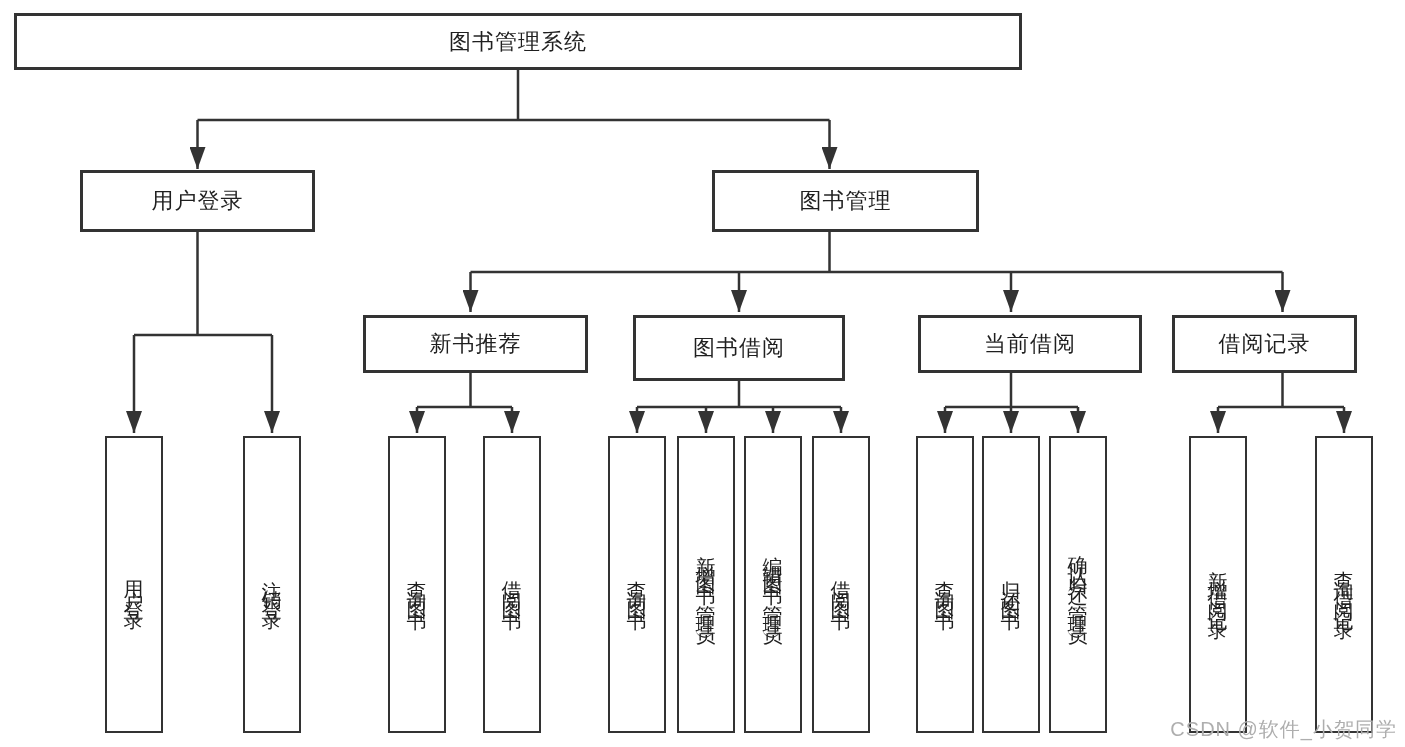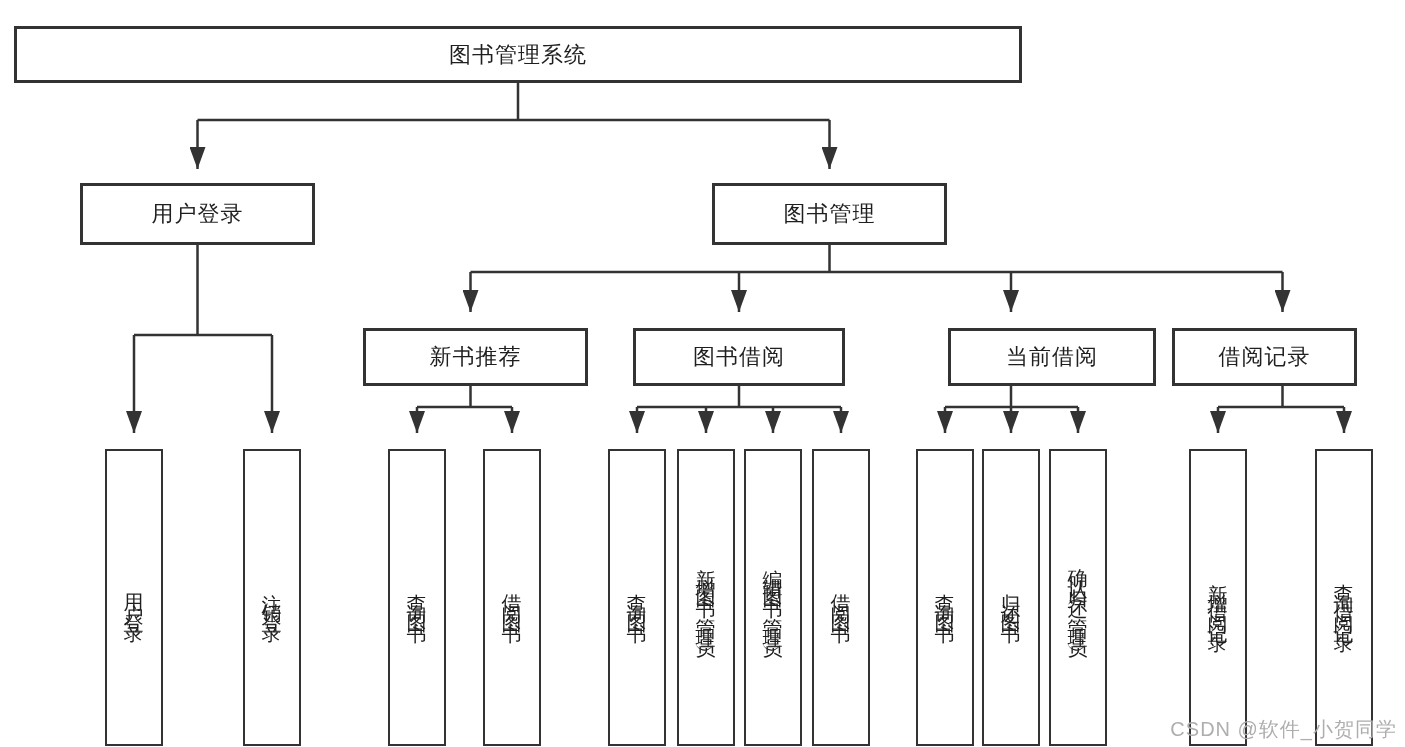--- a/index.html
+++ b/index.html
@@ -27,21 +27,20 @@
     background: #ffffff;
     border: 3px solid #333333;
     color: #1f1f1f;
     display: flex;
     align-items: center;
     justify-content: center;
     z-index: 2;
     font-size: 22px;
     letter-spacing: 1px;
     white-space: nowrap;
-    margin-top: 13px;
   }
   .leaf {
     border-width: 2px;
     font-size: 20px;
     letter-spacing: 0;
   }
   .vtext {
     writing-mode: vertical-rl;
     text-orientation: mixed;
     letter-spacing: 10px;
@@ -104,25 +103,25 @@
 
       <path d="M1282.5,373 V407 M1218,407 H1344"></path>
       <line x1="1218" y1="407" x2="1218" y2="433" marker-end="url(#arr)"></line>
       <line x1="1344" y1="407" x2="1344" y2="433" marker-end="url(#arr)"></line>
     </g>
   </svg>
 
   <div class="box" style="left:14px;top:13px;width:1008px;height:57px">图书管理系统</div>
 
   <div class="box" style="left:80px;top:170px;width:235px;height:62px">用户登录</div>
-  <div class="box" style="left:712px;top:170px;width:235px;height:62px">图书管理</div>
+  <div class="box" style="left:712px;top:170px;width:267px;height:62px">图书管理</div>
 
   <div class="box" style="left:363px;top:315px;width:225px;height:58px">新书推荐</div>
-  <div class="box" style="left:633px;top:315px;width:212px;height:58px">图书借阅</div>
-  <div class="box" style="left:948px;top:315px;width:208px;height:58px">当前借阅</div>
+  <div class="box" style="left:633px;top:315px;width:212px;height:66px">图书借阅</div>
+  <div class="box" style="left:918px;top:315px;width:224px;height:58px">当前借阅</div>
   <div class="box" style="left:1172px;top:315px;width:185px;height:58px">借阅记录</div>
 
   <div class="box leaf" style="left:105px;top:436px;width:58px;height:297px">
     <span class="vtext">用户登录</span>
   </div>
   <div class="box leaf" style="left:243px;top:436px;width:58px;height:297px">
     <span class="vtext">注销登录</span>
   </div>
 
   <div class="box leaf" style="left:388px;top:436px;width:58px;height:297px">

